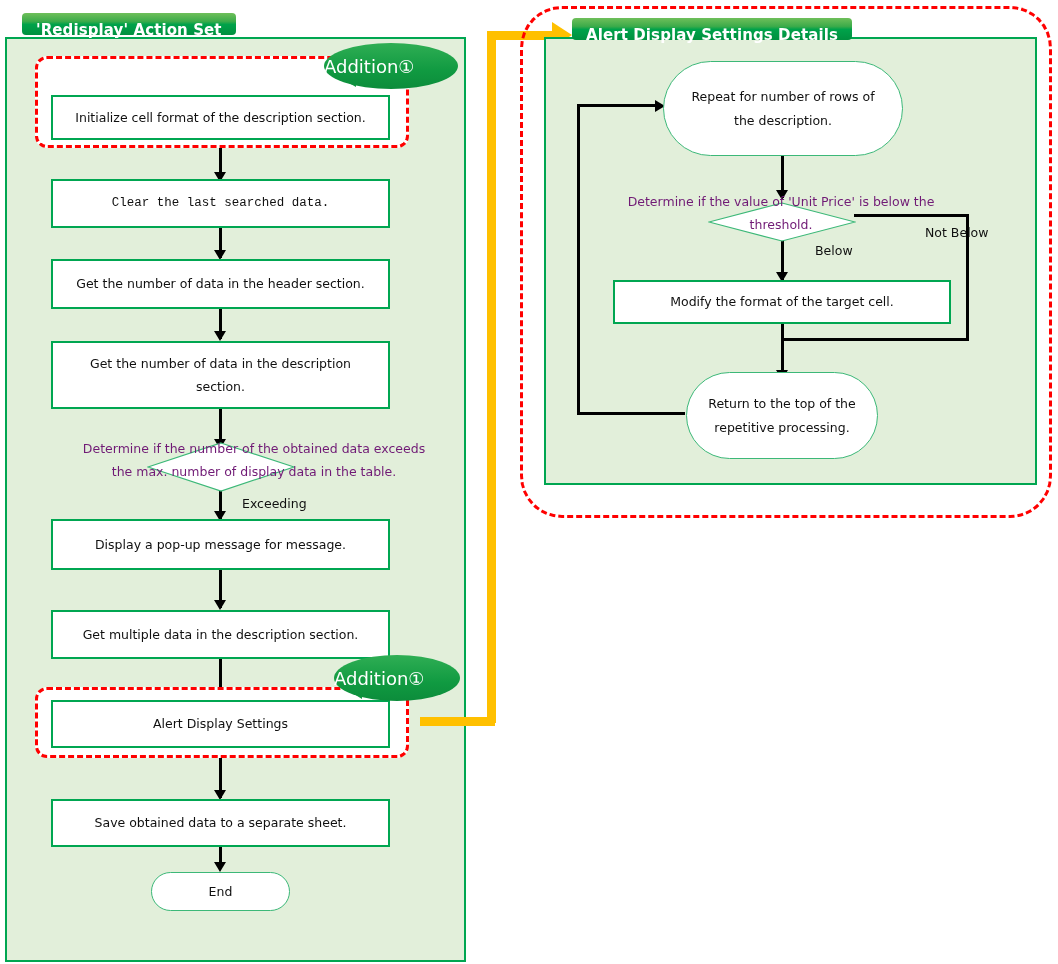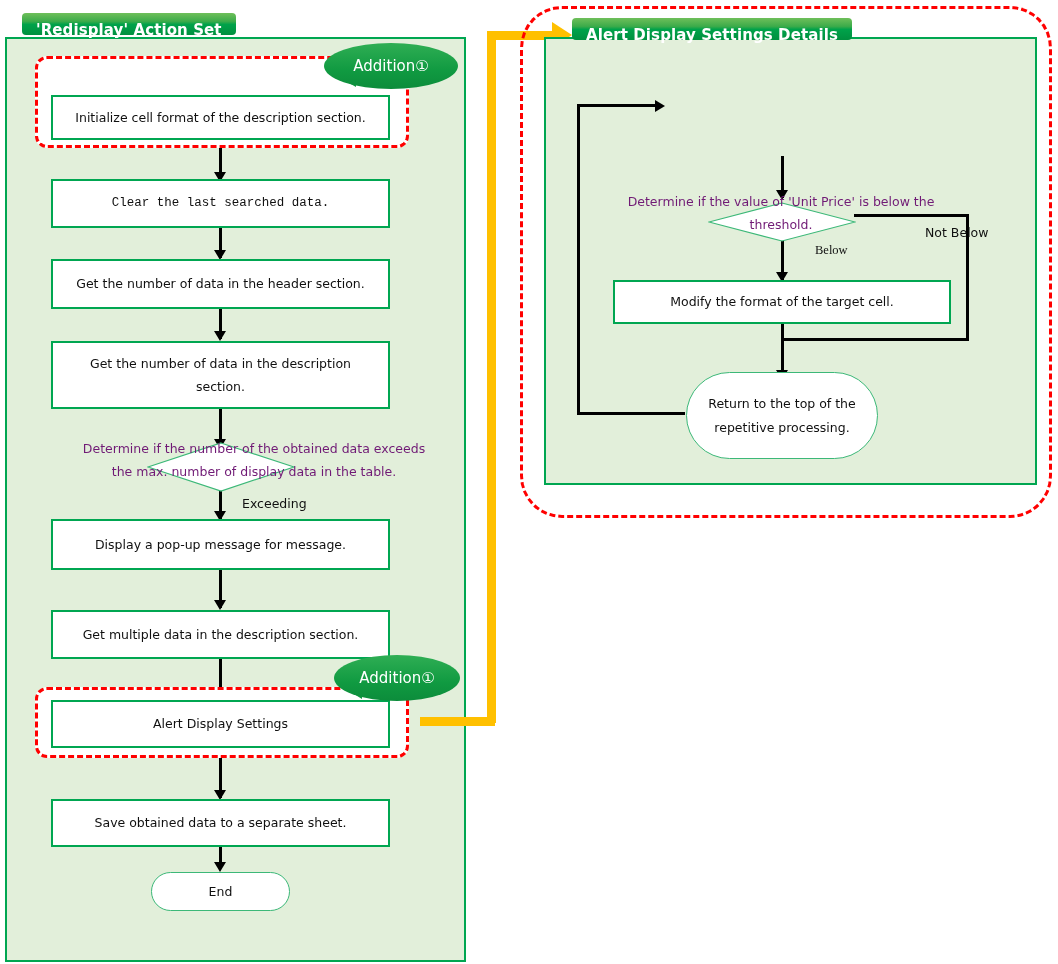--- a/index.html
+++ b/index.html
@@ -54,21 +54,21 @@
 
   
   .yl{position:absolute;background:#FFC000;}
   .yarrow{position:absolute;width:0;height:0;border-top:13px solid transparent;
     border-bottom:13px solid transparent;border-left:20px solid #FFC000;}
 
   
   .callout{position:absolute;}
   .callout .bub{position:absolute;left:0;top:0;width:130px;height:46px;border-radius:50%;
     background:linear-gradient(to bottom,#2fae54 0%,#109a41 60%,#0c8c3b 100%);
-    color:#ffffff;font-size:15px;display:flex;align-items:center;justify-content:center;}
+    color:#ffffff;font-size:18px;display:flex;align-items:center;}
   .callout .tail{position:absolute;width:0;height:0;}
 </style>
 </head>
 <body>
 
 <div id="stage">
 
   <div class="panel" id="panel-left"></div>
 
   <div class="ln vline" style="left:219px;top:140px;height:39px;"></div>
@@ -192,33 +192,37 @@
 
   <div class="ln vline" style="left:781px;top:324px;height:54px;"></div>
   <div class="arrow-d" style="left:776px;top:370px;"></div>
 
   <div class="diamond" style="left:708px;top:202px;">
     <svg width="148" height="40" viewBox="0 0 148 40">
       <polygon points="74,1 147,20 74,39 1,20" fill="#ffffff" stroke="#3cb878" stroke-width="1.2"></polygon>
     </svg>
   </div>
 
+  <div class="node term" style="left:663px;top:61px;width:240px;height:95px;white-space:pre-line;border-width:1px;">
+    <span>Repeat for number of rows of
+the description.</span>
+  </div>
 
   <div class="node" style="left:613px;top:280px;width:338px;height:44px;">
     <span>Modify the format of the target cell.</span>
   </div>
 
   <div class="node term" style="left:686px;top:372px;width:192px;height:87px;white-space:pre-line;border-width:1px;">
     <span>Return to the top of the
 repetitive processing.</span>
   </div>
 
   <div class="flabel" style="left:601px;top:190px;width:360px;">Determine if the value of 'Unit Price' is below the
 threshold.</div>
 
-  <div class="slabel" style="left:815px;top:243px;font-family:Liberation Serif, serif;">Below</div>
+  <div class="slabel" style="left:815px;top:243px;">Below</div>
   <div class="slabel" style="left:925px;top:225px;">Not Below</div>
 
   <div class="title-tab" id="tab-right">
     <span>Alert Display Settings Details</span>
   </div>
 
 </div>
 
 </body></html>

